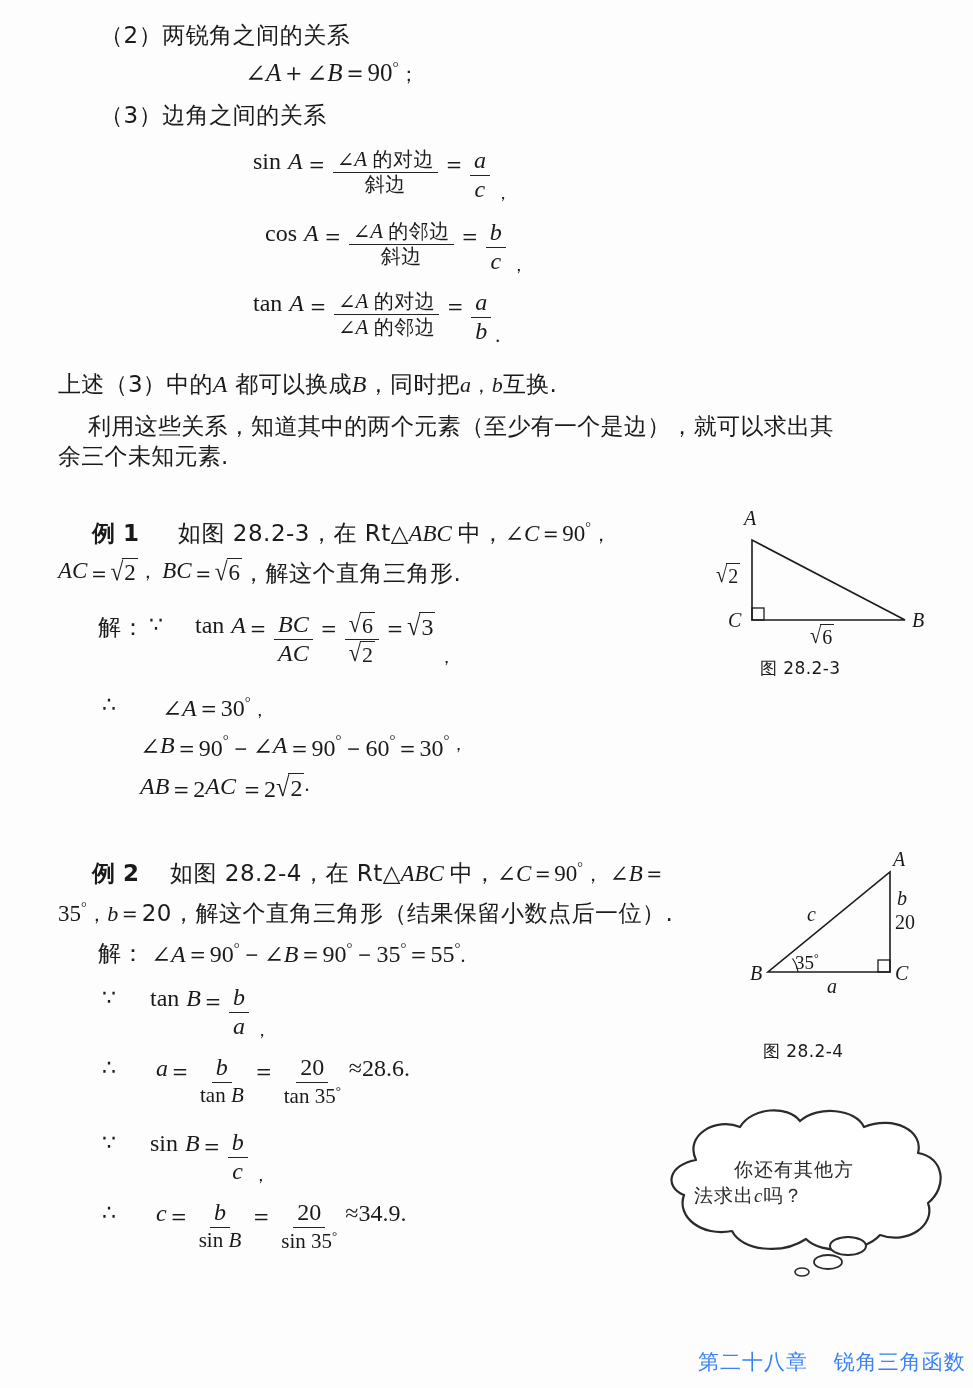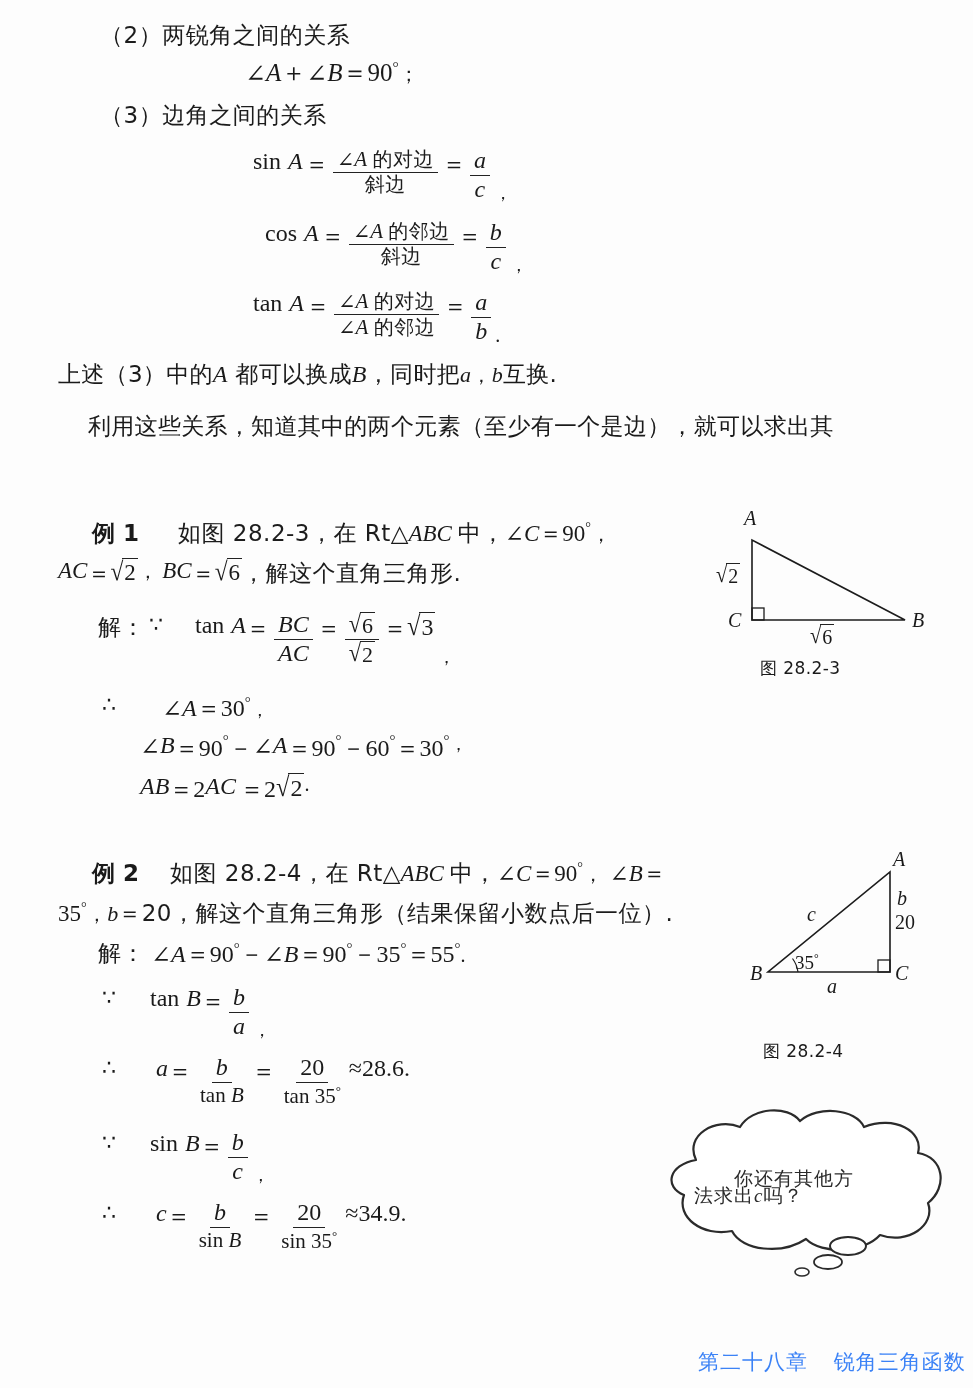--- a/index.html
+++ b/index.html
@@ -203,25 +203,26 @@
       </span>
     </span>
     <span class="mathr">＝</span>
     <span class="frac">
       <span class="num mathi">a</span>
       <span class="den mathi">b</span>
     </span>
     <span class="mathr" style="font-size:20px; align-self:flex-end; margin-bottom:-2px;">.</span>
   </div>
 
-  <div class="abs para" style="left:58px; top:356px;">
+  <div class="abs para" style="left:58px; top:366px;">
     <span>上述（3）中的</span><span class="mathi" style="font-size:24px;">A</span>&nbsp;<span>都可以换成</span><span class="mathi" style="font-size:24px;">B</span><span>，同时把</span><span class="mathi" style="font-size:22px;">a</span><span style="font-size:20px;">，</span><span class="mathi" style="font-size:22px;">b</span><span>互换.</span>
   </div>
 
   <div class="abs para" style="left:88px; top:408px; width:860px;">利用这些关系，知道其中的两个元素（至少有一个是边），就可以求出其</div>
+  <div class="abs para" style="left:58px; top:438px; width:860px;">余三个未知元素.</div>
 
   <div class="abs exlabel" style="left:92px; top:518px;">例 1</div>
 
   <div class="abs" style="left:178px; top:518px; font-size:23px;">
     <span class="cn">如图 28.2-3，在 Rt</span><span class="mathr">△</span><span class="mathi">ABC</span>&nbsp;<span class="cn">中，</span><span class="ang">∠</span><span class="mathi">C</span><span class="mathr">＝90</span><span class="deg">°</span><span class="cn" style="font-size:20px;">，</span>
   </div>
 
   <div class="abs eqrow" style="left:58px; top:558px; font-size:23px;">
     <span class="mathi">AC</span>
       <span class="mathr">＝</span>
@@ -425,21 +426,21 @@
                C 308,52 312,82 292,98
                C 300,120 272,140 244,130
                C 228,148 186,150 170,134
                C 146,150 106,146 96,126
                C 66,132 40,112 48,90
                C 28,82 32,60 60,55 Z" fill="#ffffff" stroke="#2b2b2b" stroke-width="2.2" stroke-linejoin="round"></path>
       <ellipse cx="212" cy="141" rx="18" ry="9" fill="#ffffff" stroke="#2b2b2b" stroke-width="2"></ellipse>
       <ellipse cx="192" cy="157" rx="14" ry="7" fill="#ffffff" stroke="#2b2b2b" stroke-width="1.8"></ellipse>
       <ellipse cx="166" cy="167" rx="7" ry="4" fill="#ffffff" stroke="#2b2b2b" stroke-width="1.6"></ellipse>
     </svg>
-    <div class="abs bubble-text" style="left:98px; top:61px;">你还有其他方</div>
+    <div class="abs bubble-text" style="left:98px; top:52px;">你还有其他方</div>
     <div class="abs bubble-text" style="left:58px; top:78px;">
       <span>法求出</span><span class="mathi" style="font-family:'Liberation Serif', serif;">c</span><span>吗？</span>
     </div>
   </div>
 
   <div class="abs footer" style="left:698px; top:1348px;">
     <span>第二十八章</span>
     <span style="margin-left:18px;">锐角三角函数</span>
     
   </div>

